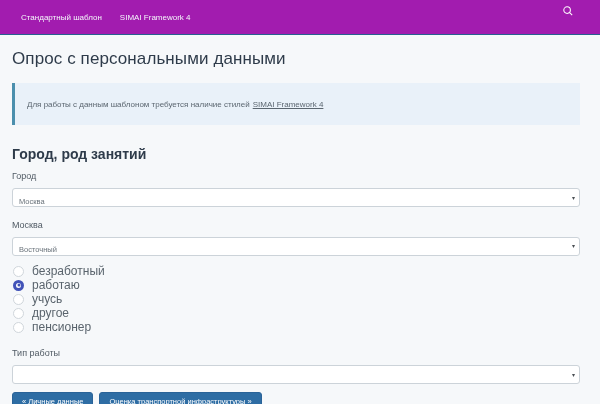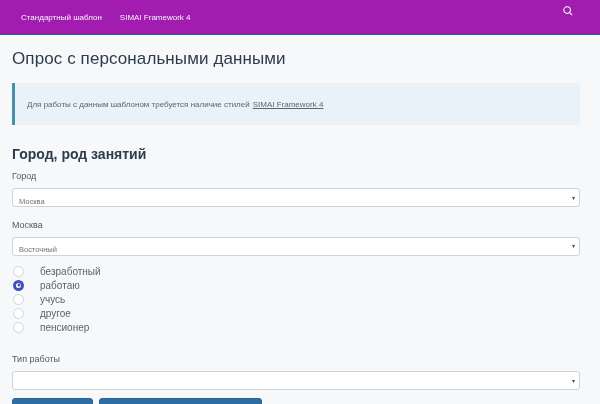--- a/index.html
+++ b/index.html
@@ -139,22 +139,22 @@
   .radio-row.checked .radio-circle::after {
     content: "";
     position: absolute;
     left: 50%; top: 50%;
     width: 3px; height: 3px;
     border-radius: 50%;
     background: #4253b8;
     transform: translate(-50%, -50%);
   }
   .radio-label {
-    margin-left: 16px;
-    font-size: 10px;
+    margin-left: 8px;
+    font-size: 12px;
     color: #5a646d;
   }
 
   
   .button-row { margin-top: 7px; display: flex; }
   .btn {
     background: #2e6da4;
     border: 1px solid #2a6398;
     border-radius: 3px;
     color: #ffffff;
@@ -224,21 +224,21 @@
     <div class="radio-row">
       <span class="radio-circle"></span>
       <span class="radio-label">другое</span>
     </div>
     <div class="radio-row">
       <span class="radio-circle"></span>
       <span class="radio-label">пенсионер</span>
     </div>
   </div>
 
-  <label class="field-label" style="margin-top:20px;">Тип работы</label>
+  <label class="field-label" style="margin-top:14px;">Тип работы</label>
   <div class="select-wrap">
     <select class="form-select">
       <option></option>
     </select>
     <span class="select-caret">▾</span>
   </div>
 
   <div class="button-row">
     <button class="btn">« Личные данные</button>
     <button class="btn">Оценка транспортной инфраструктуры »</button>

